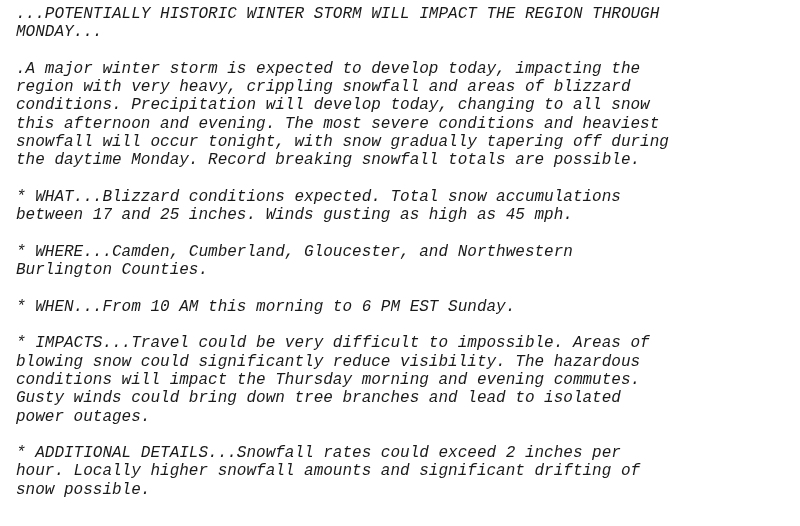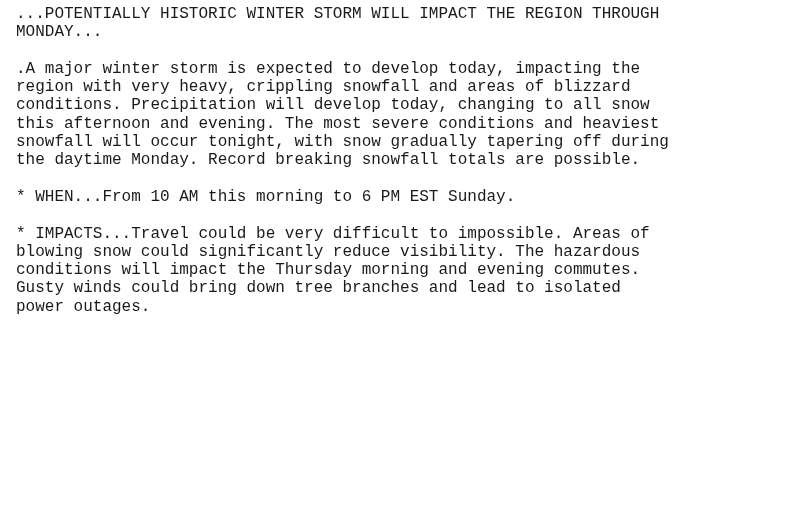--- a/index.html
+++ b/index.html
@@ -18,39 +18,47 @@
     padding: 5px 16px 0 16px;
     font-family: "Liberation Mono", "DejaVu Sans Mono", monospace;
     font-size: 16px;
     line-height: 18.3px;
     color: #1a1a1a;
     letter-spacing: 0;
   }
   .para {
     margin: 0 0 18.3px 0;
     white-space: pre-wrap; 
+    font-style: italic;
   }
 </style>
 </head>
 <body>
 
 <div class="doc">
   <p class="para">...POTENTIALLY HISTORIC WINTER STORM WILL IMPACT THE REGION THROUGH
 MONDAY...</p>
 
   <p class="para">.A major winter storm is expected to develop today, impacting the
 region with very heavy, crippling snowfall and areas of blizzard
 conditions. Precipitation will develop today, changing to all snow
 this afternoon and evening. The most severe conditions and heaviest
 snowfall will occur tonight, with snow gradually tapering off during
 the daytime Monday. Record breaking snowfall totals are possible.</p>
 
+  <p class="para">* WHAT...Blizzard conditions expected. Total snow accumulations
+between 17 and 25 inches. Winds gusting as high as 45 mph.</p>
 
+  <p class="para">* WHERE...Camden, Cumberland, Gloucester, and Northwestern
+Burlington Counties.</p>
 
   <p class="para">* WHEN...From 10 AM this morning to 6 PM EST Sunday.</p>
 
   <p class="para">* IMPACTS...Travel could be very difficult to impossible. Areas of
 blowing snow could significantly reduce visibility. The hazardous
 conditions will impact the Thursday morning and evening commutes.
 Gusty winds could bring down tree branches and lead to isolated
 power outages.</p>
 
+  <p class="para">* ADDITIONAL DETAILS...Snowfall rates could exceed 2 inches per
+hour. Locally higher snowfall amounts and significant drifting of
+snow possible.</p>
 </div>
 
 </body></html>

